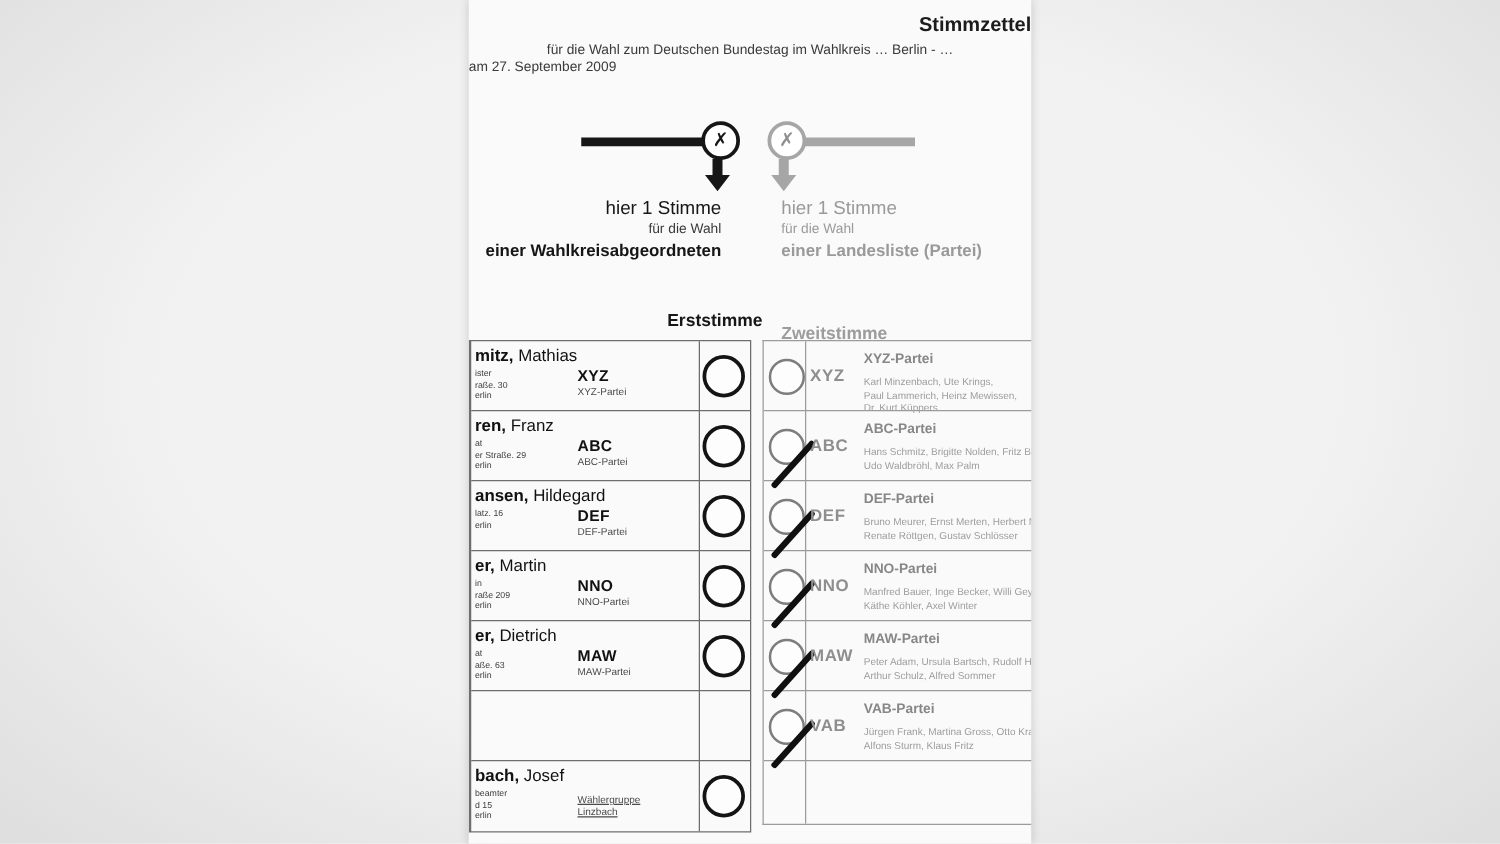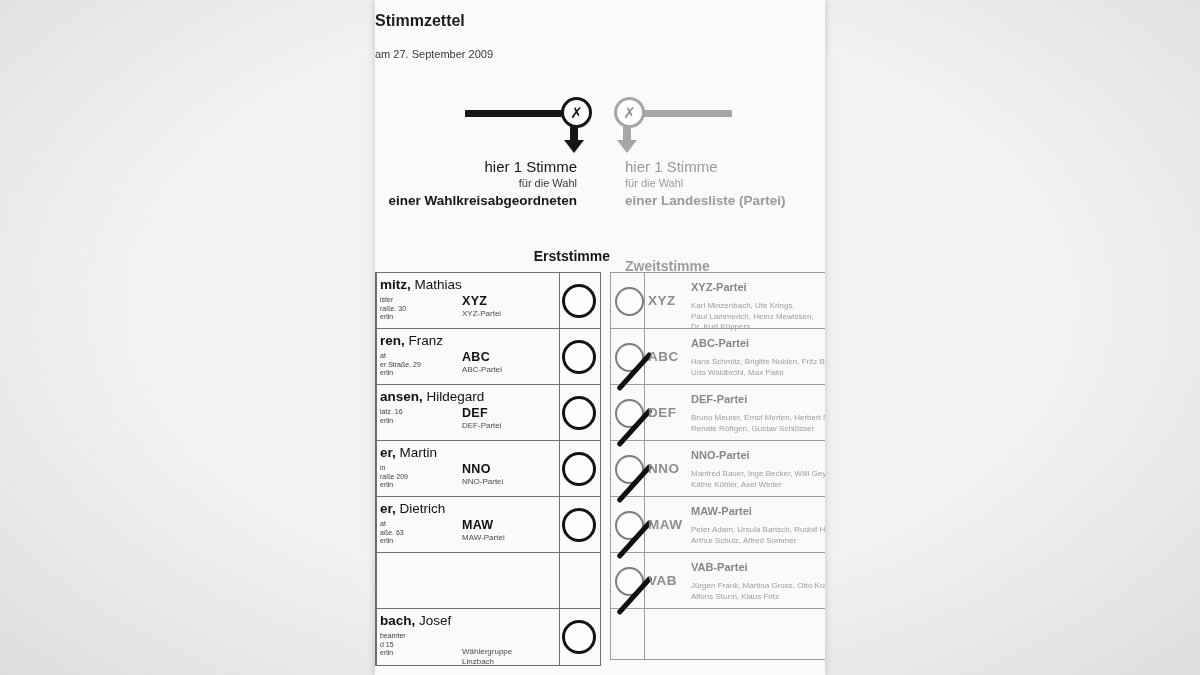--- a/index.html
+++ b/index.html
@@ -7,21 +7,21 @@
     width:1200px;height:675px;position:relative;overflow:hidden;
     font-family:"Liberation Sans","DejaVu Sans",sans-serif;
     background:radial-gradient(ellipse at 50% 45%, #f2f2f2 55%, #d7d7d7 115%);
   }
   .ballot{
     position:absolute;left:375px;top:0;width:450px;height:675px;
     background:#fafafa;overflow:hidden;box-shadow:0 0 8px rgba(0,0,0,.18);
   }
   .abs{position:absolute;}
   
-  .title{top:12px;left:0;width:450px;text-align:left;font-size:16px;font-weight:bold;color:#1c1c1c;}
+  .title{top:12px;left:0;width:450px;text-align:right;font-size:16px;font-weight:bold;color:#1c1c1c;}
   .sub1{top:34px;left:0;width:450px;text-align:center;font-size:11px;color:#3a3a3a;}
   .sub2{top:48px;left:0;width:470px;text-align:left;font-size:11px;color:#3a3a3a;}
   
   .bigline{top:71px;left:90px;white-space:nowrap;font-size:23px;font-weight:bold;color:#161616;}
   .bigline .cnt{font-size:25px;margin:0 15px;}
   
   .bar{height:7px;top:110px;background:#161616;}
   .bar.gray{background:#a6a6a6;}
   .xcirc{top:97px;width:25px;height:25px;border:3px solid #161616;border-radius:50%;
          background:#fff;z-index:2;text-align:center;line-height:25px;font-size:15px;
@@ -48,21 +48,21 @@
   .ltable{left:0;top:272px;width:223px;height:392px;border:1px solid #6e6e6e;border-left-width:2px;}
   .ltable .vline{position:absolute;top:0;bottom:0;right:40px;width:1px;background:#6e6e6e;}
   .lrow{position:relative;height:55px;border-bottom:1px solid #6e6e6e;padding-left:44px;}
   .lrow:last-child{border-bottom:none;}
   .lname{position:absolute;left:3px;top:4px;font-size:13.5px;color:#111;white-space:nowrap;}
   .lname b{font-weight:bold;}
   .ldet{position:absolute;left:3px;top:23px;font-size:7px;line-height:8.5px;color:#3c3c3c;}
   .lpb{position:absolute;left:85px;top:21px;}
   .labbr{font-weight:bold;font-size:12.5px;color:#111;letter-spacing:.3px;}
   .lpname{font-size:8px;color:#4a4a4a;margin-top:1px;}
-  .lgrp{position:absolute;left:85px;top:38px;font-size:8px;color:#4a4a4a;line-height:10px;}
+  .lgrp{position:absolute;left:85px;top:26px;font-size:8px;color:#4a4a4a;line-height:10px;text-decoration:underline;}
   .lcircle{position:absolute;right:4px;top:11px;width:28px;height:28px;border:3px solid #141414;
            border-radius:50%;background:#fdfdfd;}
   
   .rtable{left:235px;top:272px;width:215px;height:386px;border:1px solid #9b9b9b;
           border-right:none;overflow:hidden;}
   .rtable .vline{position:absolute;top:0;bottom:0;left:33px;width:1px;background:#9b9b9b;}
   .rrow{position:relative;height:55px;border-bottom:1px solid #9b9b9b;}
   .rcircle{position:absolute;left:4px;top:14px;width:25px;height:25px;border:2px solid #7d7d7d;
            border-radius:50%;background:#fdfdfd;}
   .slash{position:absolute;left:-7px;top:24px;width:49px;height:5px;background:#101010;
@@ -72,20 +72,21 @@
   .rpb{position:absolute;left:80px;top:8px;white-space:nowrap;}
   .rpname{font-weight:bold;font-size:11px;color:#878787;}
   .rlines{margin-top:8px;font-size:8px;line-height:10.5px;color:#9d9d9d;}
 </style>
 </head>
 <body>
 
 <div class="ballot">
 
   <div class="abs title">Stimmzettel</div>
+  <div class="abs sub1">für die Wahl zum Deutschen Bundestag im Wahlkreis … Berlin - …</div>
   <div class="abs sub2">am 27. September 2009</div>
 
 
   <div class="abs bar" style="left:90px;width:100px;"></div>
   <div class="abs xcirc" style="left:186px;">✗</div>
   <div class="abs shaft" style="left:195px;"></div>
   <div class="abs head" style="left:189px;"></div>
 
   <div class="abs xcirc gray" style="left:239px;">✗</div>
   <div class="abs bar gray" style="left:265px;width:92px;"></div>

